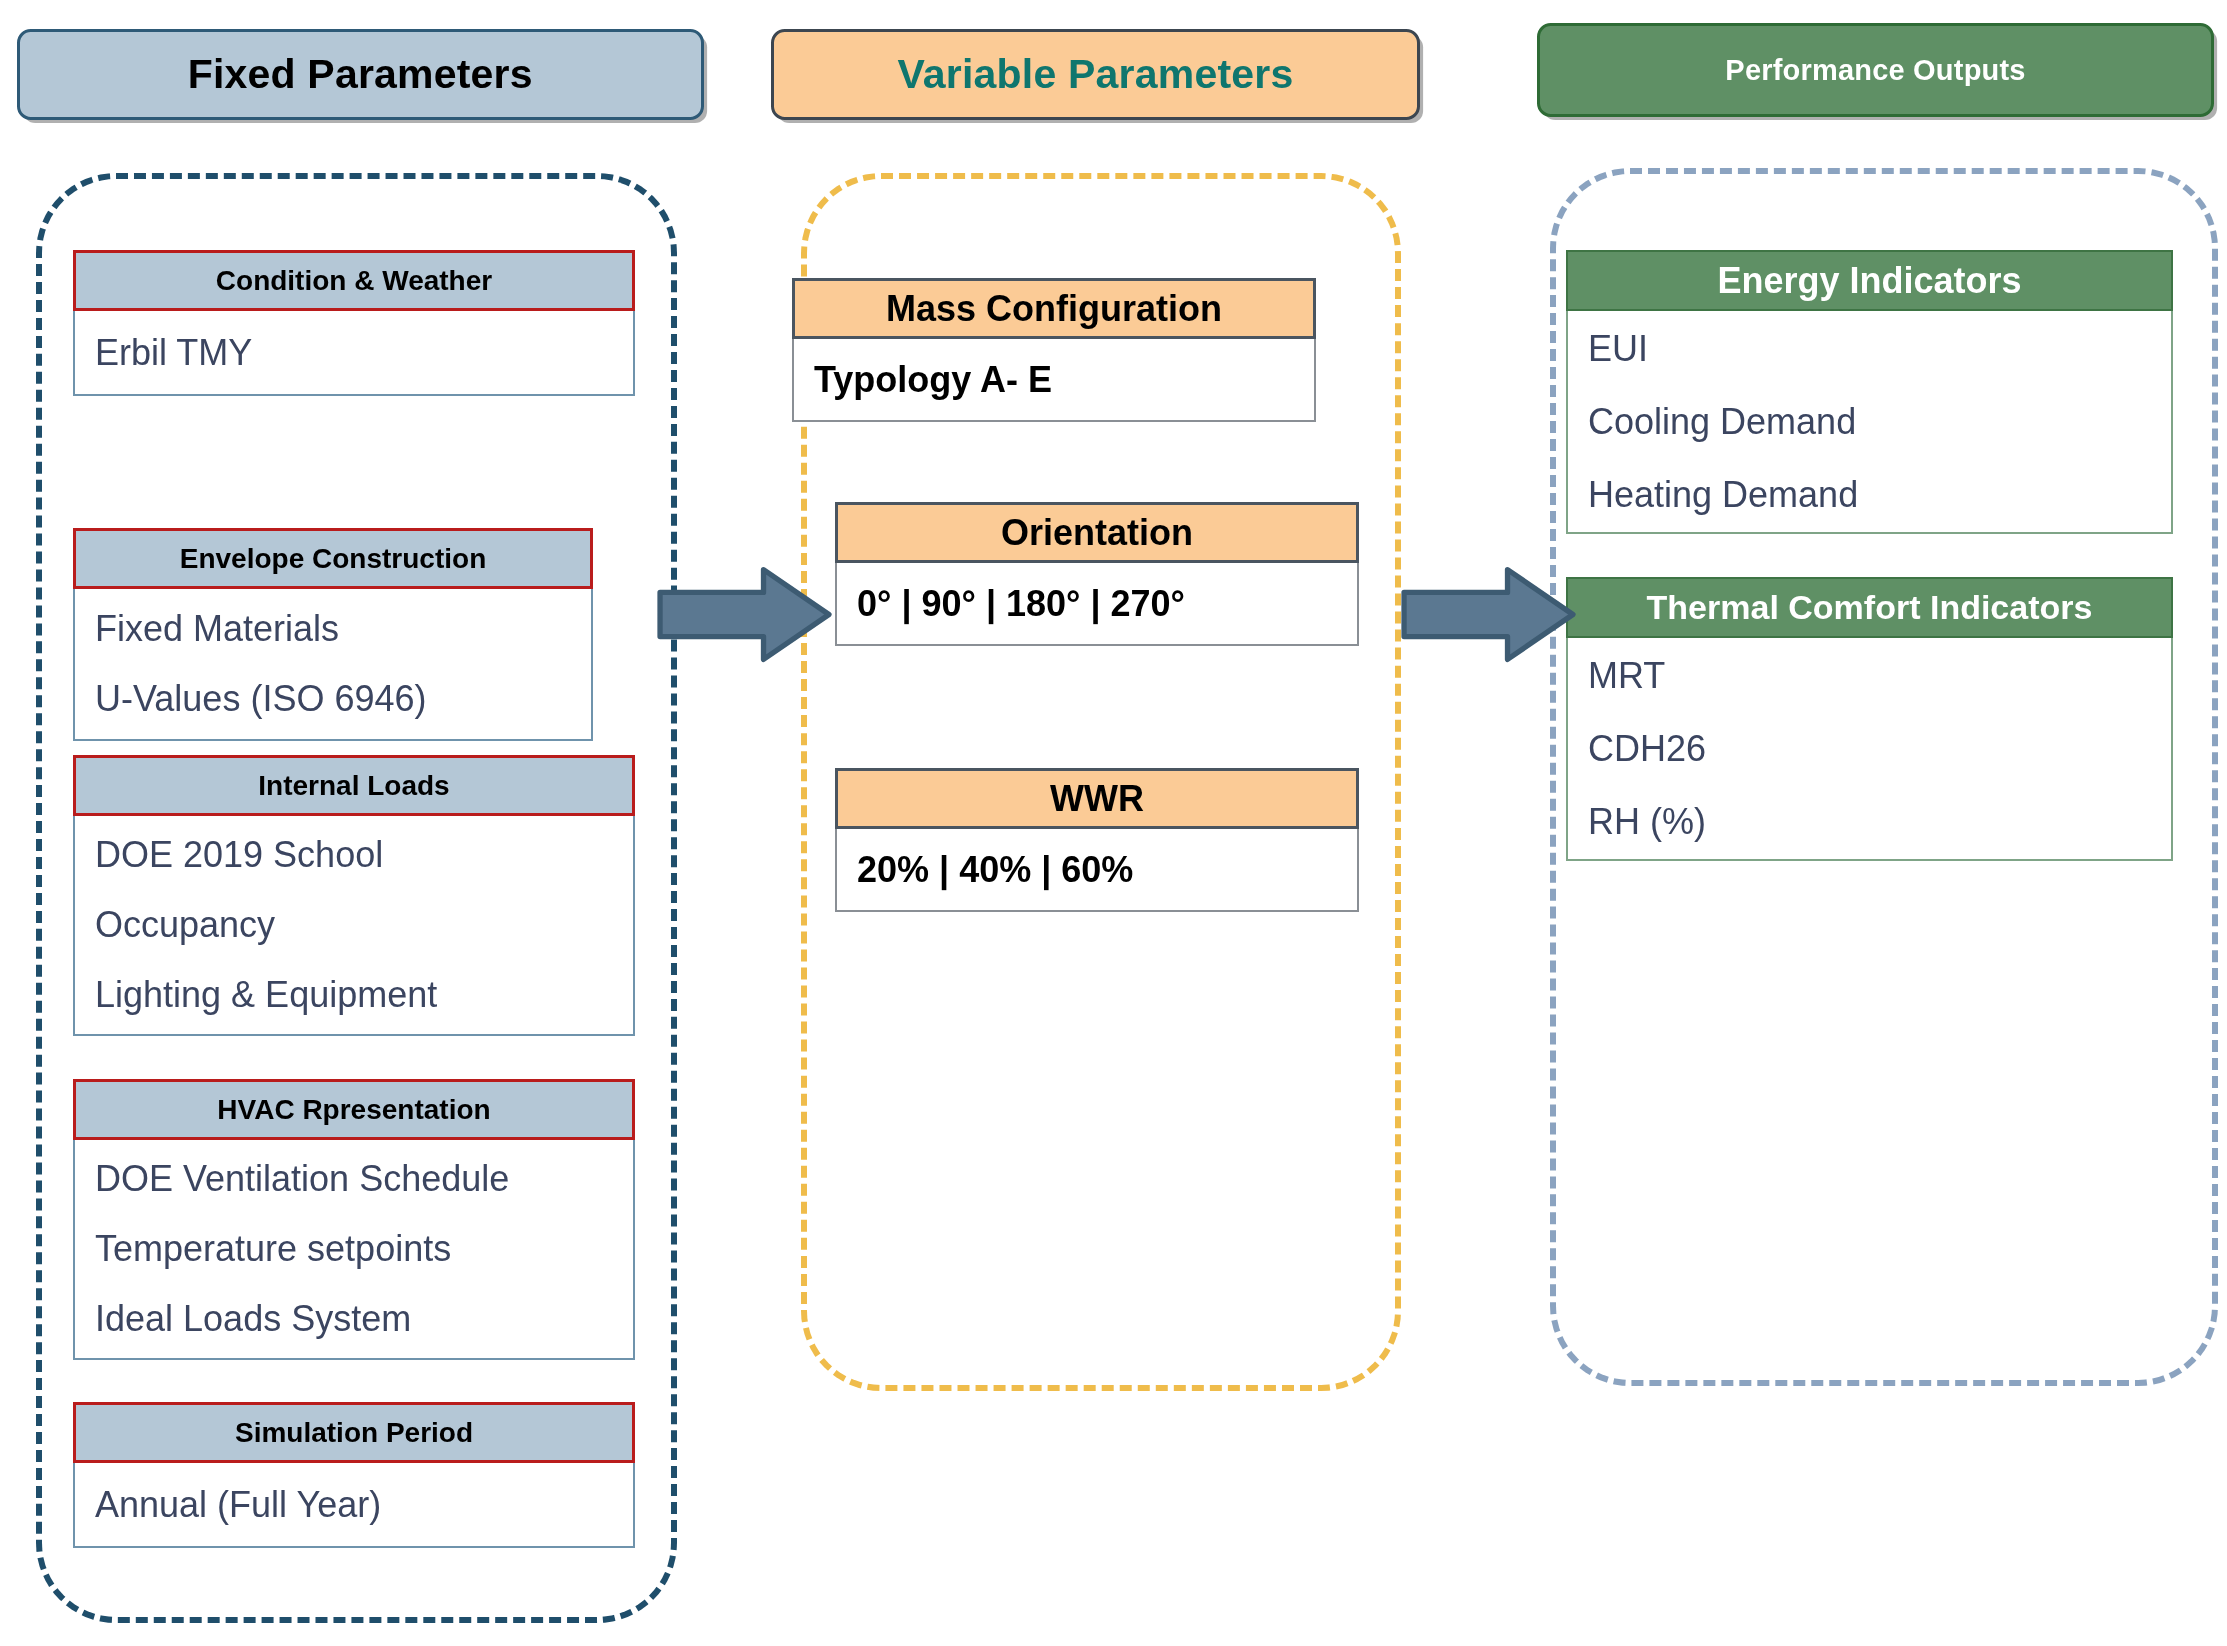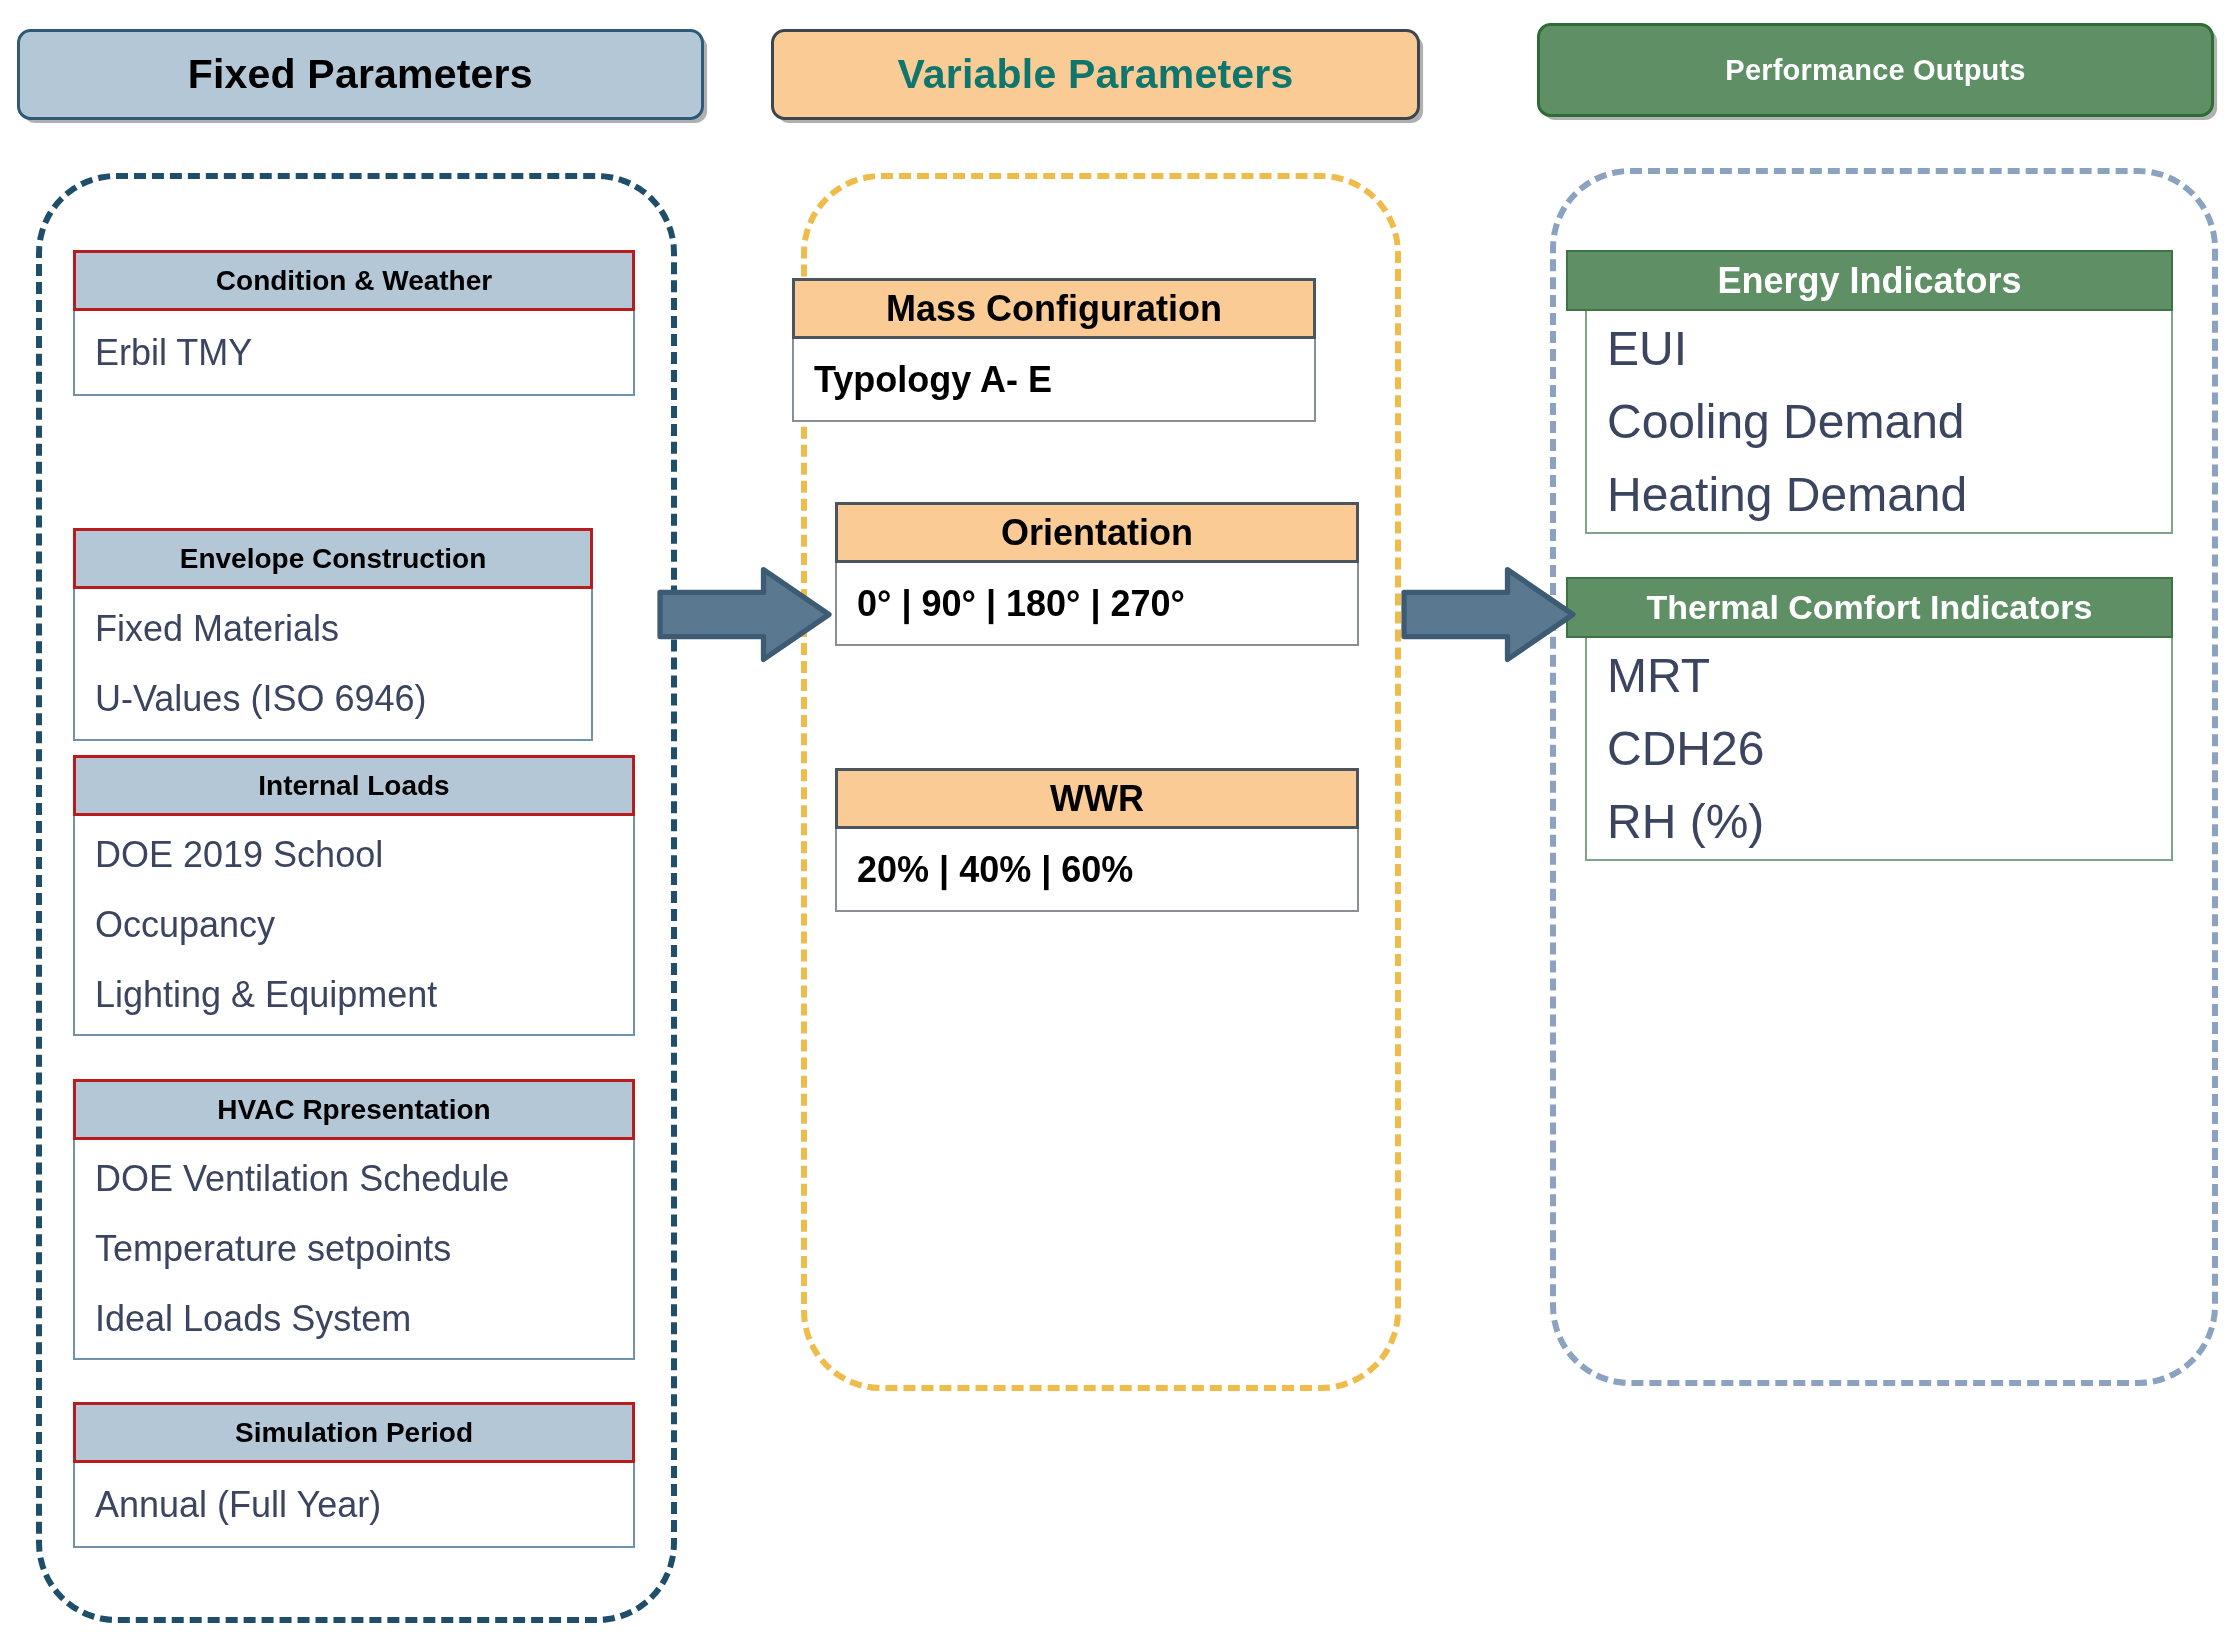--- a/index.html
+++ b/index.html
@@ -133,23 +133,22 @@
     background: #5F9065;
     border: 2.3px solid #3E7444;
     color: #FFFFFF;
     font-size: 36px;
     height: 61px;
   }
   .card.green .card-body {
     border: 2.3px solid #7FA487;
     border-top: none;
     color: #3B4560;
-    font-size: 48px;
+    font-size: 36px;
     padding-left: 20px;
-    margin-left: 19px;
   }
   .card.green .card-body .line { line-height: 73px; }
 
   
   #card-condition      { left: 73px;  top: 250px;  width: 562px; }
   #card-condition .card-body   { height: 85px; }
 
   #card-envelope       { left: 73px;  top: 528px;  width: 520px; }
   #card-envelope .card-body    { height: 152px; }
 

